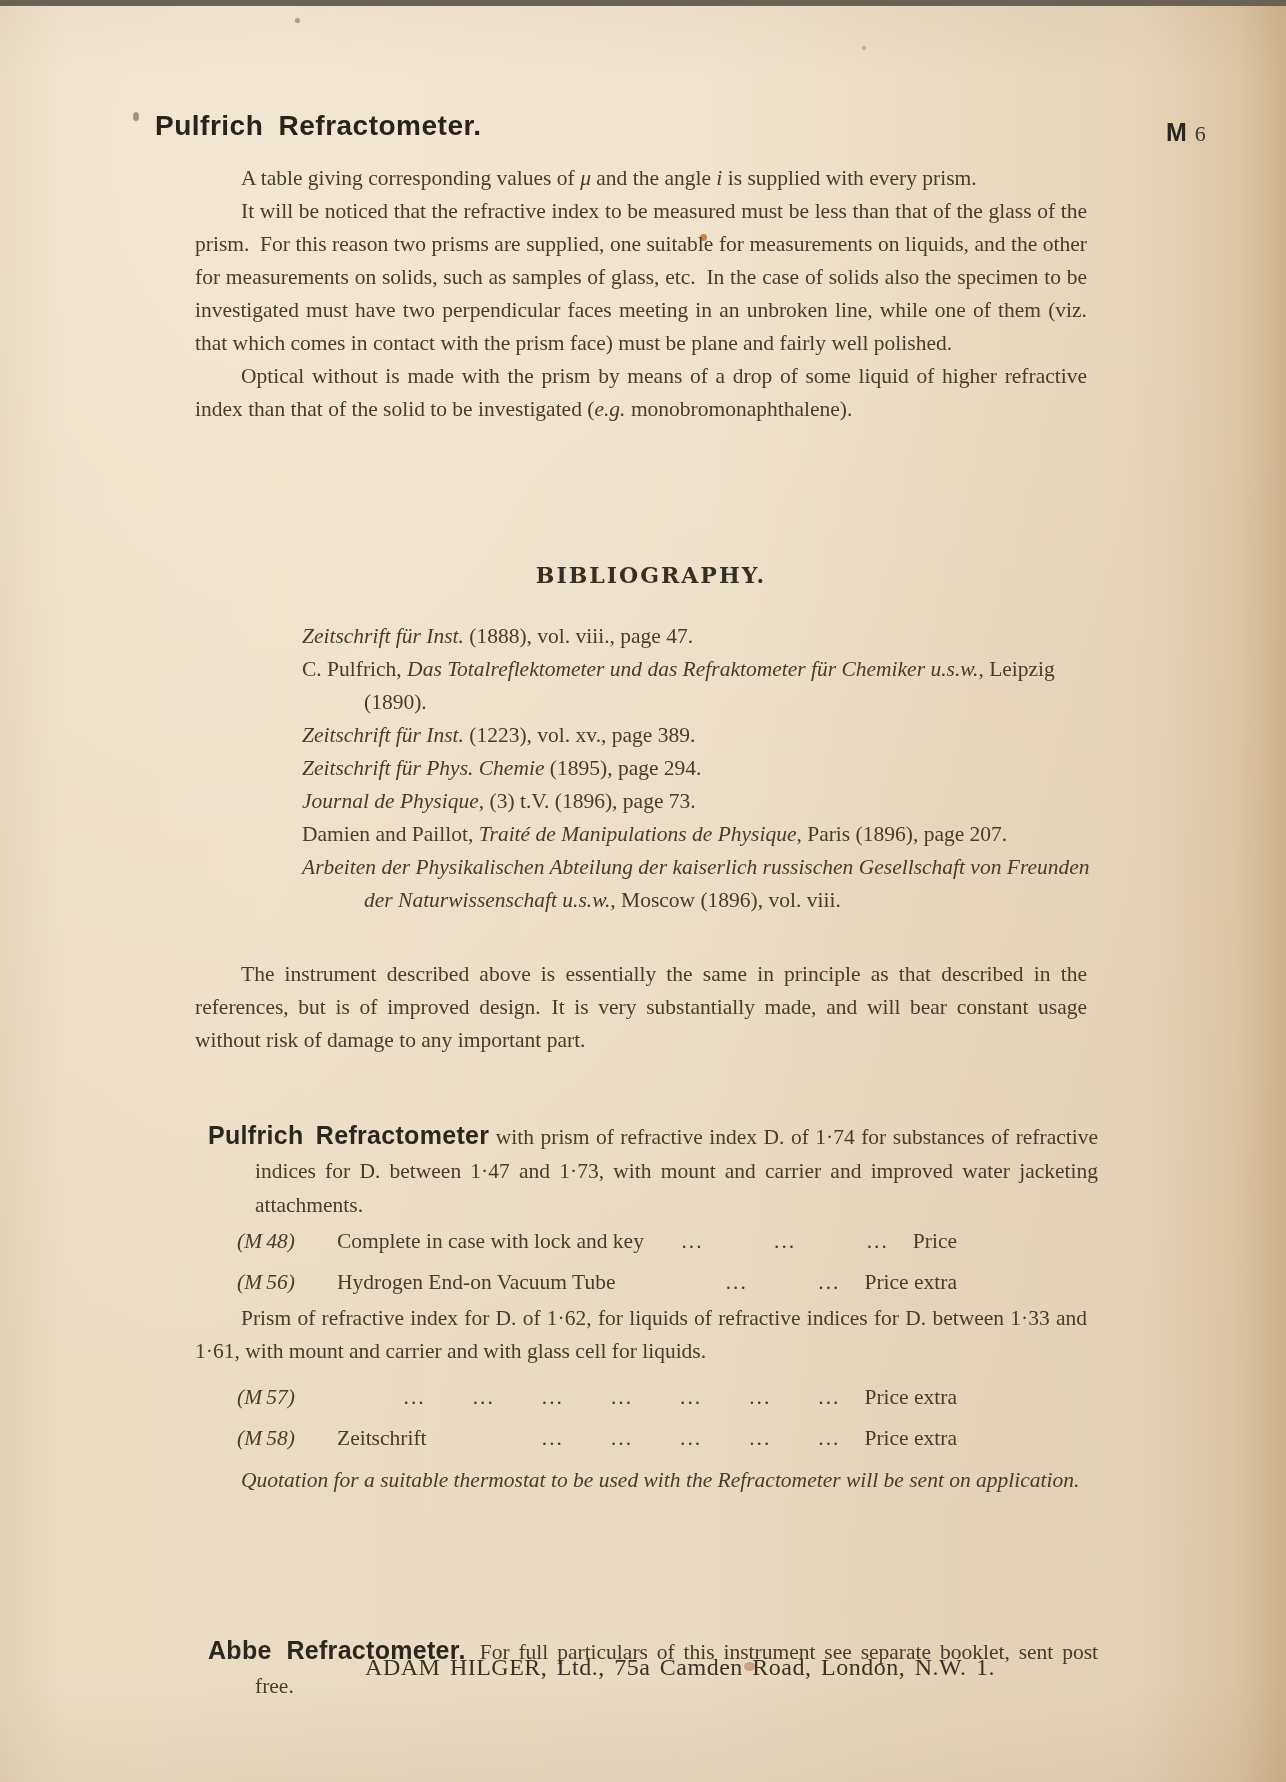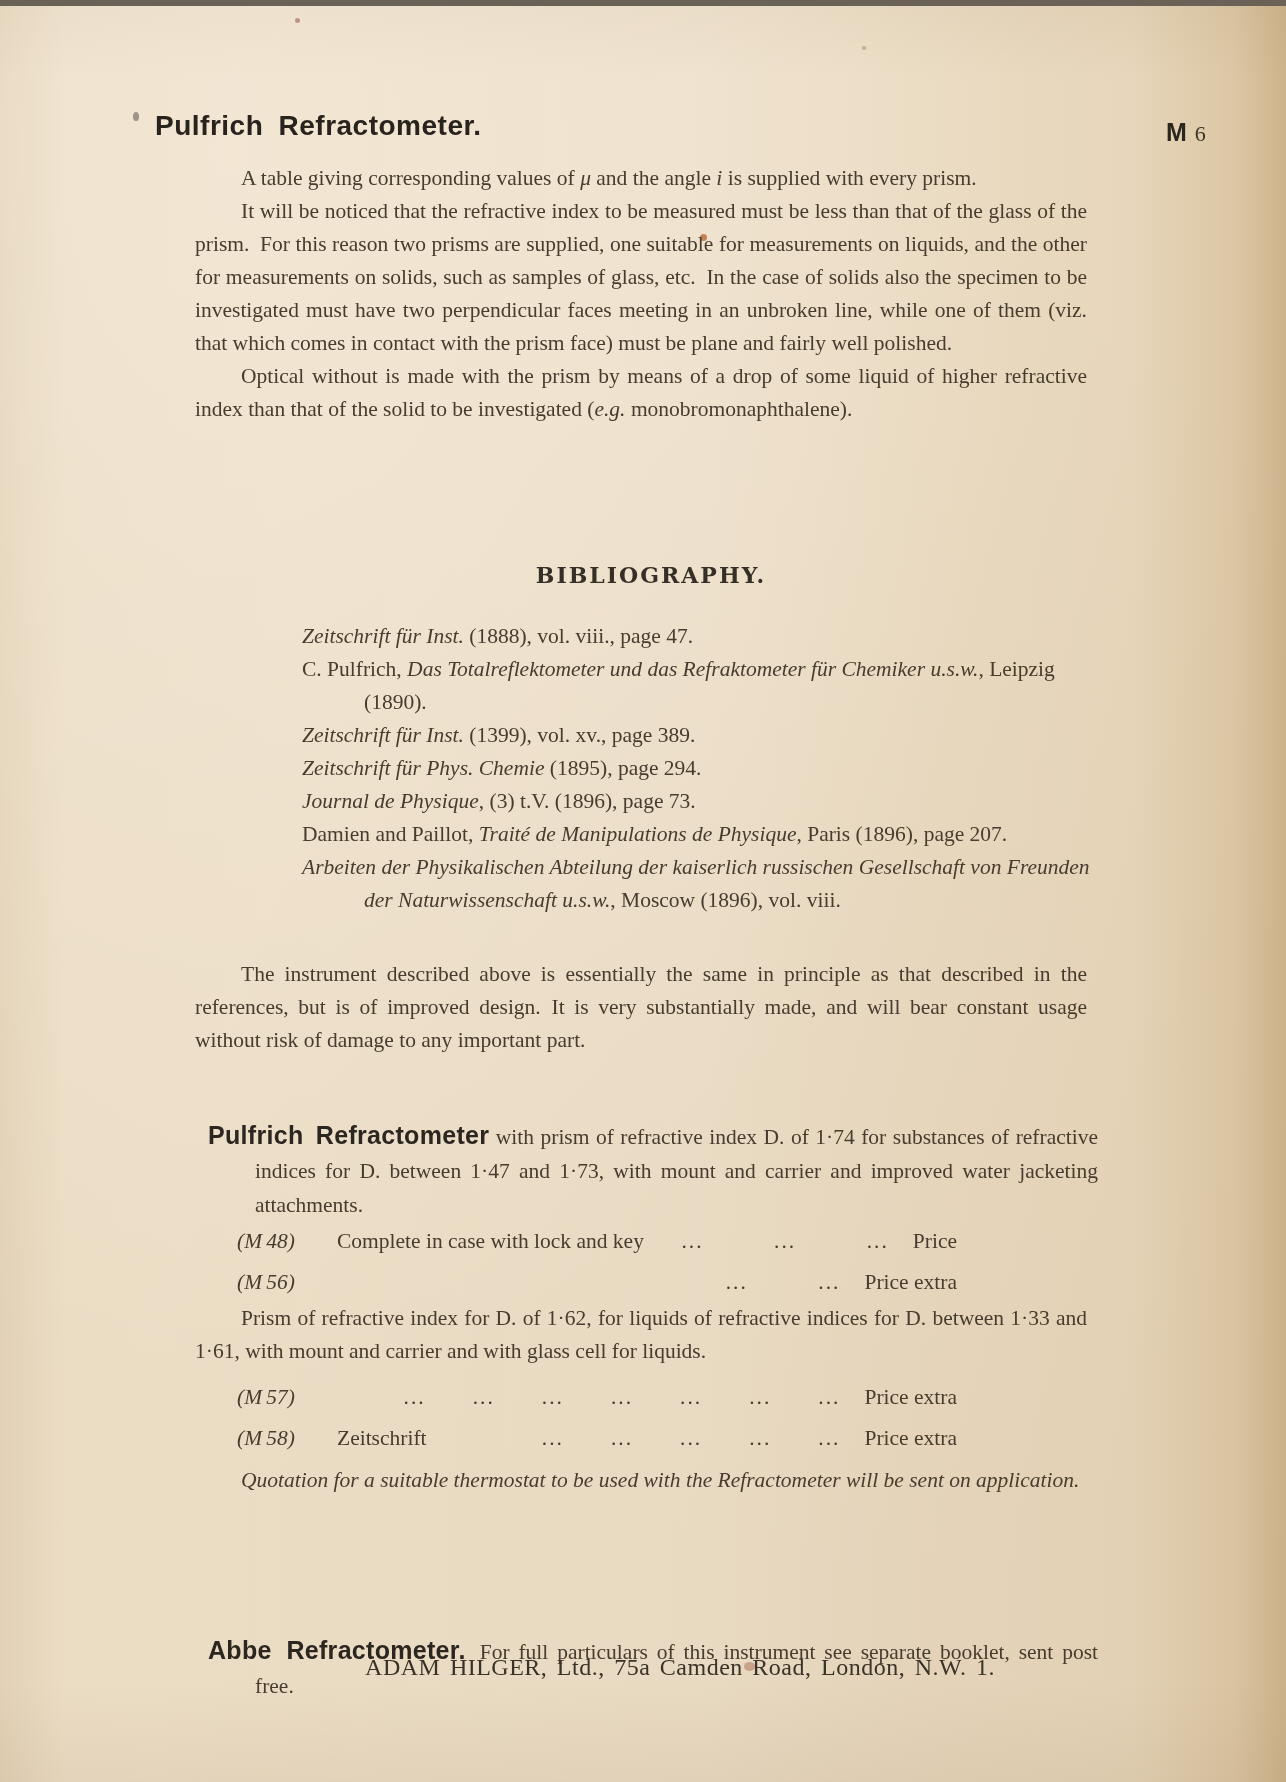--- a/index.html
+++ b/index.html
@@ -104,21 +104,21 @@
   <div class="bodyblock intro">
     <p><span>A table giving corresponding values of </span><span class="it">μ</span><span> and the angle </span><span class="it">i</span><span> is supplied with every prism.</span></p>
     <p>It will be noticed that the refractive index to be measured must be less than that of the glass of the prism. For this reason two prisms are supplied, one suitable for measurements on liquids, and the other for measurements on solids, such as samples of glass, etc. In the case of solids also the specimen to be investigated must have two perpendicular faces meeting in an unbroken line, while one of them (viz. that which comes in contact with the prism face) must be plane and fairly well polished.</p>
     <p><span>Optical without is made with the prism by means of a drop of some liquid of higher refractive index than that of the solid to be investigated (</span><span class="it">e.g.</span><span> monobromonaphthalene).</span></p>
   </div>
 
   <div class="bib-head">BIBLIOGRAPHY.</div>
   <div class="bib-list">
     <div class="bib-entry"><span class="it">Zeitschrift für Inst.</span><span> (1888), vol. viii., page 47.</span></div>
     <div class="bib-entry"><span>C. Pulfrich, </span><span class="it">Das Totalreflektometer und das Refraktometer für Chemiker u.s.w.</span><span>, Leipzig (1890).</span></div>
-    <div class="bib-entry"><span class="it">Zeitschrift für Inst.</span><span> (1399), vol. xv., page 389.</span></div>
+    <div class="bib-entry"><span class="it">Zeitschrift für Inst.</span><span> (1223), vol. xv., page 389.</span></div>
     <div class="bib-entry"><span class="it">Zeitschrift für Phys. Chemie</span><span> (1895), page 294.</span></div>
     <div class="bib-entry"><span class="it">Journal de Physique</span><span>, (3) t.V. (1896), page 73.</span></div>
     <div class="bib-entry"><span>Damien and Paillot, </span><span class="it">Traité de Manipulations de Physique</span><span>, Paris (1896), page 207.</span></div>
     <div class="bib-entry"><span class="it">Arbeiten der Physikalischen Abteilung der kaiserlich russischen Gesellschaft von Freunden der Naturwissenschaft u.s.w.</span><span>, Moscow (1896), vol. viii.</span></div>
   </div>
 
   <div class="bodyblock note">
     <p>The instrument described above is essentially the same in principle as that described in the references, but is of improved design. It is very substantially made, and will bear constant usage without risk of damage to any important part.</p>
   </div>
 
@@ -128,20 +128,21 @@
 
   <div class="price-block plist-a">
     <div class="price-row">
       <span class="code">(M 48)</span>
       <span class="desc">Complete in case with lock and key</span>
       <span class="dots">...   ...   ...</span>
       <span class="price">Price</span>
     </div>
     <div class="price-row">
       <span class="code">(M 56)</span>
+      <span class="desc">Hydrogen End-on Vacuum Tube</span>
       <span class="dots">...   ...</span>
       <span class="price">Price extra</span>
     </div>
   </div>
 
   <div class="bodyblock prism">
     <p>Prism of refractive index for D. of 1·62, for liquids of refractive indices for D. between 1·33 and 1·61, with mount and carrier and with glass cell for liquids.</p>
   </div>
 
   <div class="price-block plist-b">

